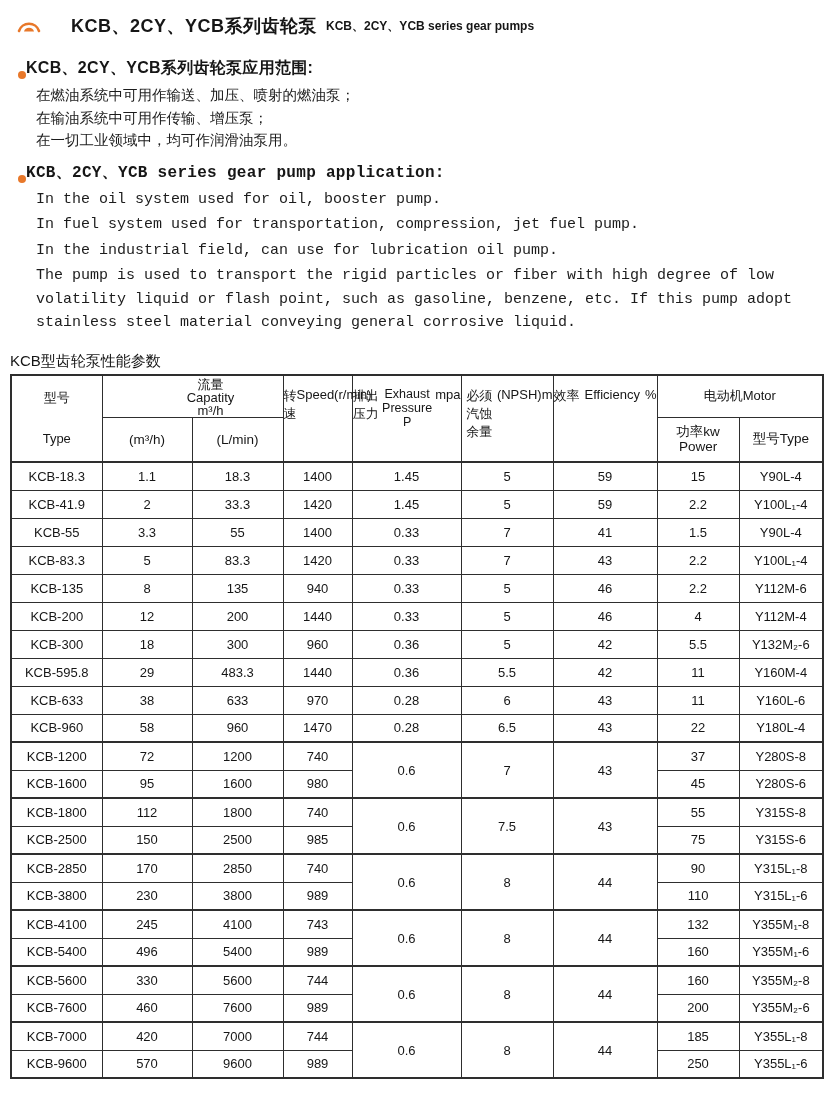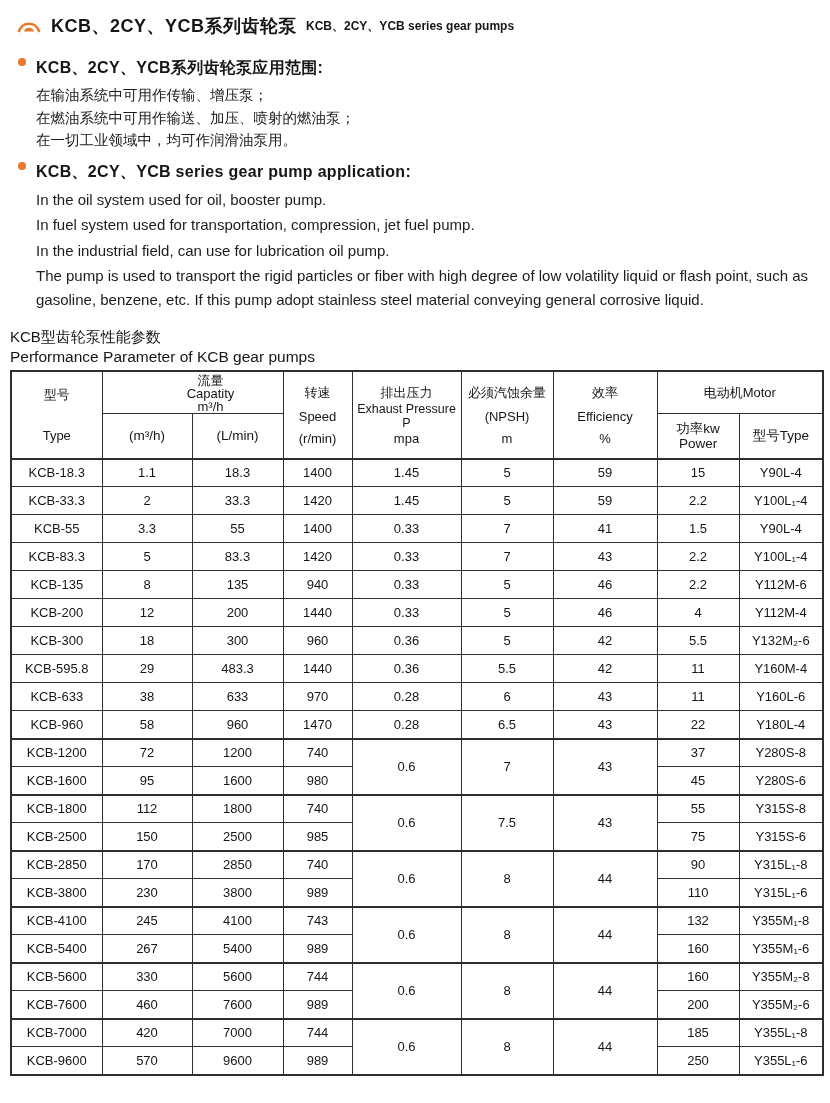--- a/index.html
+++ b/index.html
@@ -8,51 +8,51 @@
     width:830px; height:1103px;
     font-family:"Liberation Sans","DejaVu Sans",sans-serif;
     color:#161616;
     overflow:hidden;
   }
   .doc { padding:10px 10px 0 10px; }
 
   
   .page-header { display:flex; align-items:center; gap:9px; margin:4px 0 0 6px; }
   .logo { display:inline-flex; align-items:flex-end; }
-  .title-cn { font-size:18px; font-weight:bold; letter-spacing:0.5px; }
+  .title-cn { font-size:18px; font-weight:bold; letter-spacing:0.5px;margin-left:20px; }
   .title-en { font-size:12px; font-weight:bold; }
 
   
-  .bullet-heading { display:flex; align-items:flex-start; gap:10px; margin-left:8px; }
+  .bullet-heading { display:flex; align-items:flex-end; margin-left:8px; }
   .bullet { width:8px; height:8px; border-radius:50%; background:#e8782a; flex:0 0 auto; }
   .bullet-heading .ht { font-size:16px; font-weight:bold; letter-spacing:0.3px; }
 
   .section-cn { margin-top:20px; }
   .body-cn { margin:5px 0 0 26px; width:782px; font-size:14.5px; line-height:22.5px; color:#1c1c1c; }
-  .section-en { margin-top:10px; }
+  .section-en { margin-top:10px;font-family:Liberation Mono, monospace; }
   .body-en { margin:5px 0 9px 26px; width:782px; font-size:15px; line-height:23.5px; color:#1c1c1c; }
   .body-en .line { margin-bottom:2px; }
 
   
   .table-titles { margin:16px 0 0 0; }
   .tbl-title-cn { font-size:15px; line-height:20px; }
   .tbl-title-en { font-size:15.5px; line-height:20px; }
 
   
   table { border-collapse:collapse; table-layout:fixed; width:812px; margin:3px 0 0 0; }
   th, td { border:1px solid #2e2e2e; text-align:center; vertical-align:middle; }
   table { border:2px solid #2e2e2e; }
   thead th { font-weight:normal; font-size:13px; padding:0; }
   thead .r2 th { height:45px; font-size:13.5px; }
   td { font-size:13px; height:28px; padding:0 2px; }
   tr.g td { border-top-width:2px; }
   thead tr.r2 th, thead tr.r1 th { border-bottom-width:1px; }
   tbody tr:first-child td { border-top-width:2px;margin-top:44px; }
 
-  .vspread { display:flex; flex-direction:column; justify-content:space-between; height:74px; padding:6px 0; }
+  .vspread { display:flex; flex-direction:row; justify-content:space-between; height:74px; padding:6px 0; }
   .vspread2 { display:flex; flex-direction:column; justify-content:space-between; height:74px; padding:8px 0 9px 0; }
   .tight { line-height:13px; padding-top:2px; }
   .tight div { line-height:13px;padding-left:36px; }
   .twoline { line-height:15px; }
 </style>
 </head>
 <body>
 
 <div class="doc">
 
@@ -66,42 +66,41 @@
     <span class="title-cn">KCB、2CY、YCB系列齿轮泵</span>
     <span class="title-en">KCB、2CY、YCB series gear pumps</span>
   </div>
 
   <div class="section-cn">
     <div class="bullet-heading">
       <span class="bullet"></span>
       <span class="ht">KCB、2CY、YCB系列齿轮泵应用范围:</span>
     </div>
     <div class="body-cn">
+      <div class="line">在燃油系统中可用作输送、加压、喷射的燃油泵；</div>
       <div class="line">在输油系统中可用作传输、增压泵；</div>
-      <div class="line">在燃油系统中可用作输送、加压、喷射的燃油泵；</div>
       <div class="line">在一切工业领域中，均可作润滑油泵用。</div>
     </div>
   </div>
 
   <div class="section-en">
     <div class="bullet-heading">
       <span class="bullet"></span>
       <span class="ht">KCB、2CY、YCB series gear pump application:</span>
     </div>
     <div class="body-en">
       <div class="line">In the oil system used for oil, booster pump.</div>
       <div class="line">In fuel system used for transportation, compression, jet fuel pump.</div>
       <div class="line">In the industrial field, can use for lubrication oil pump.</div>
       <div class="para">The pump is used to transport the rigid particles or fiber with high degree of low volatility liquid or flash point, such as gasoline, benzene, etc. If this pump adopt stainless steel material conveying general corrosive liquid.</div>
     </div>
   </div>
 
   <div class="table-titles">
     <div class="tbl-title-cn">KCB型齿轮泵性能参数</div>
-    <div class="tbl-title-en">Performance Parameter of KCB gear pumps</div>
   </div>
 
   <table>
     <colgroup>
       <col style="width:91px">
         <col style="width:90px">
         <col style="width:91px">
       <col style="width:69px">
         <col style="width:109px">
         <col style="width:92px">
@@ -174,21 +173,21 @@
           <td>1.1</td>
           <td>18.3</td>
           <td>1400</td>
           <td>1.45</td>
           <td>5</td>
           <td>59</td>
           <td>15</td>
           <td>Y90L-4</td>
         </tr>
         <tr>
-          <td>KCB-33.3</td>
+          <td>KCB-41.9</td>
           <td>2</td>
           <td>33.3</td>
           <td>1420</td>
           <td>1.45</td>
           <td>5</td>
           <td>59</td>
           <td>2.2</td>
           <td>Y100L₁-4</td>
         </tr>
         <tr>
@@ -342,21 +341,21 @@
           <td>4100</td>
           <td>743</td>
           <td rowspan="2">0.6</td>
           <td rowspan="2">8</td>
           <td rowspan="2">44</td>
           <td>132</td>
           <td>Y355M₁-8</td>
         </tr>
         <tr>
           <td>KCB-5400</td>
-          <td>267</td>
+          <td>496</td>
           <td>5400</td>
           <td>989</td>
           <td>160</td>
           <td>Y355M₁-6</td>
         </tr>
         <tr class="g">
           <td>KCB-5600</td>
           <td>330</td>
           <td>5600</td>
           <td>744</td>

